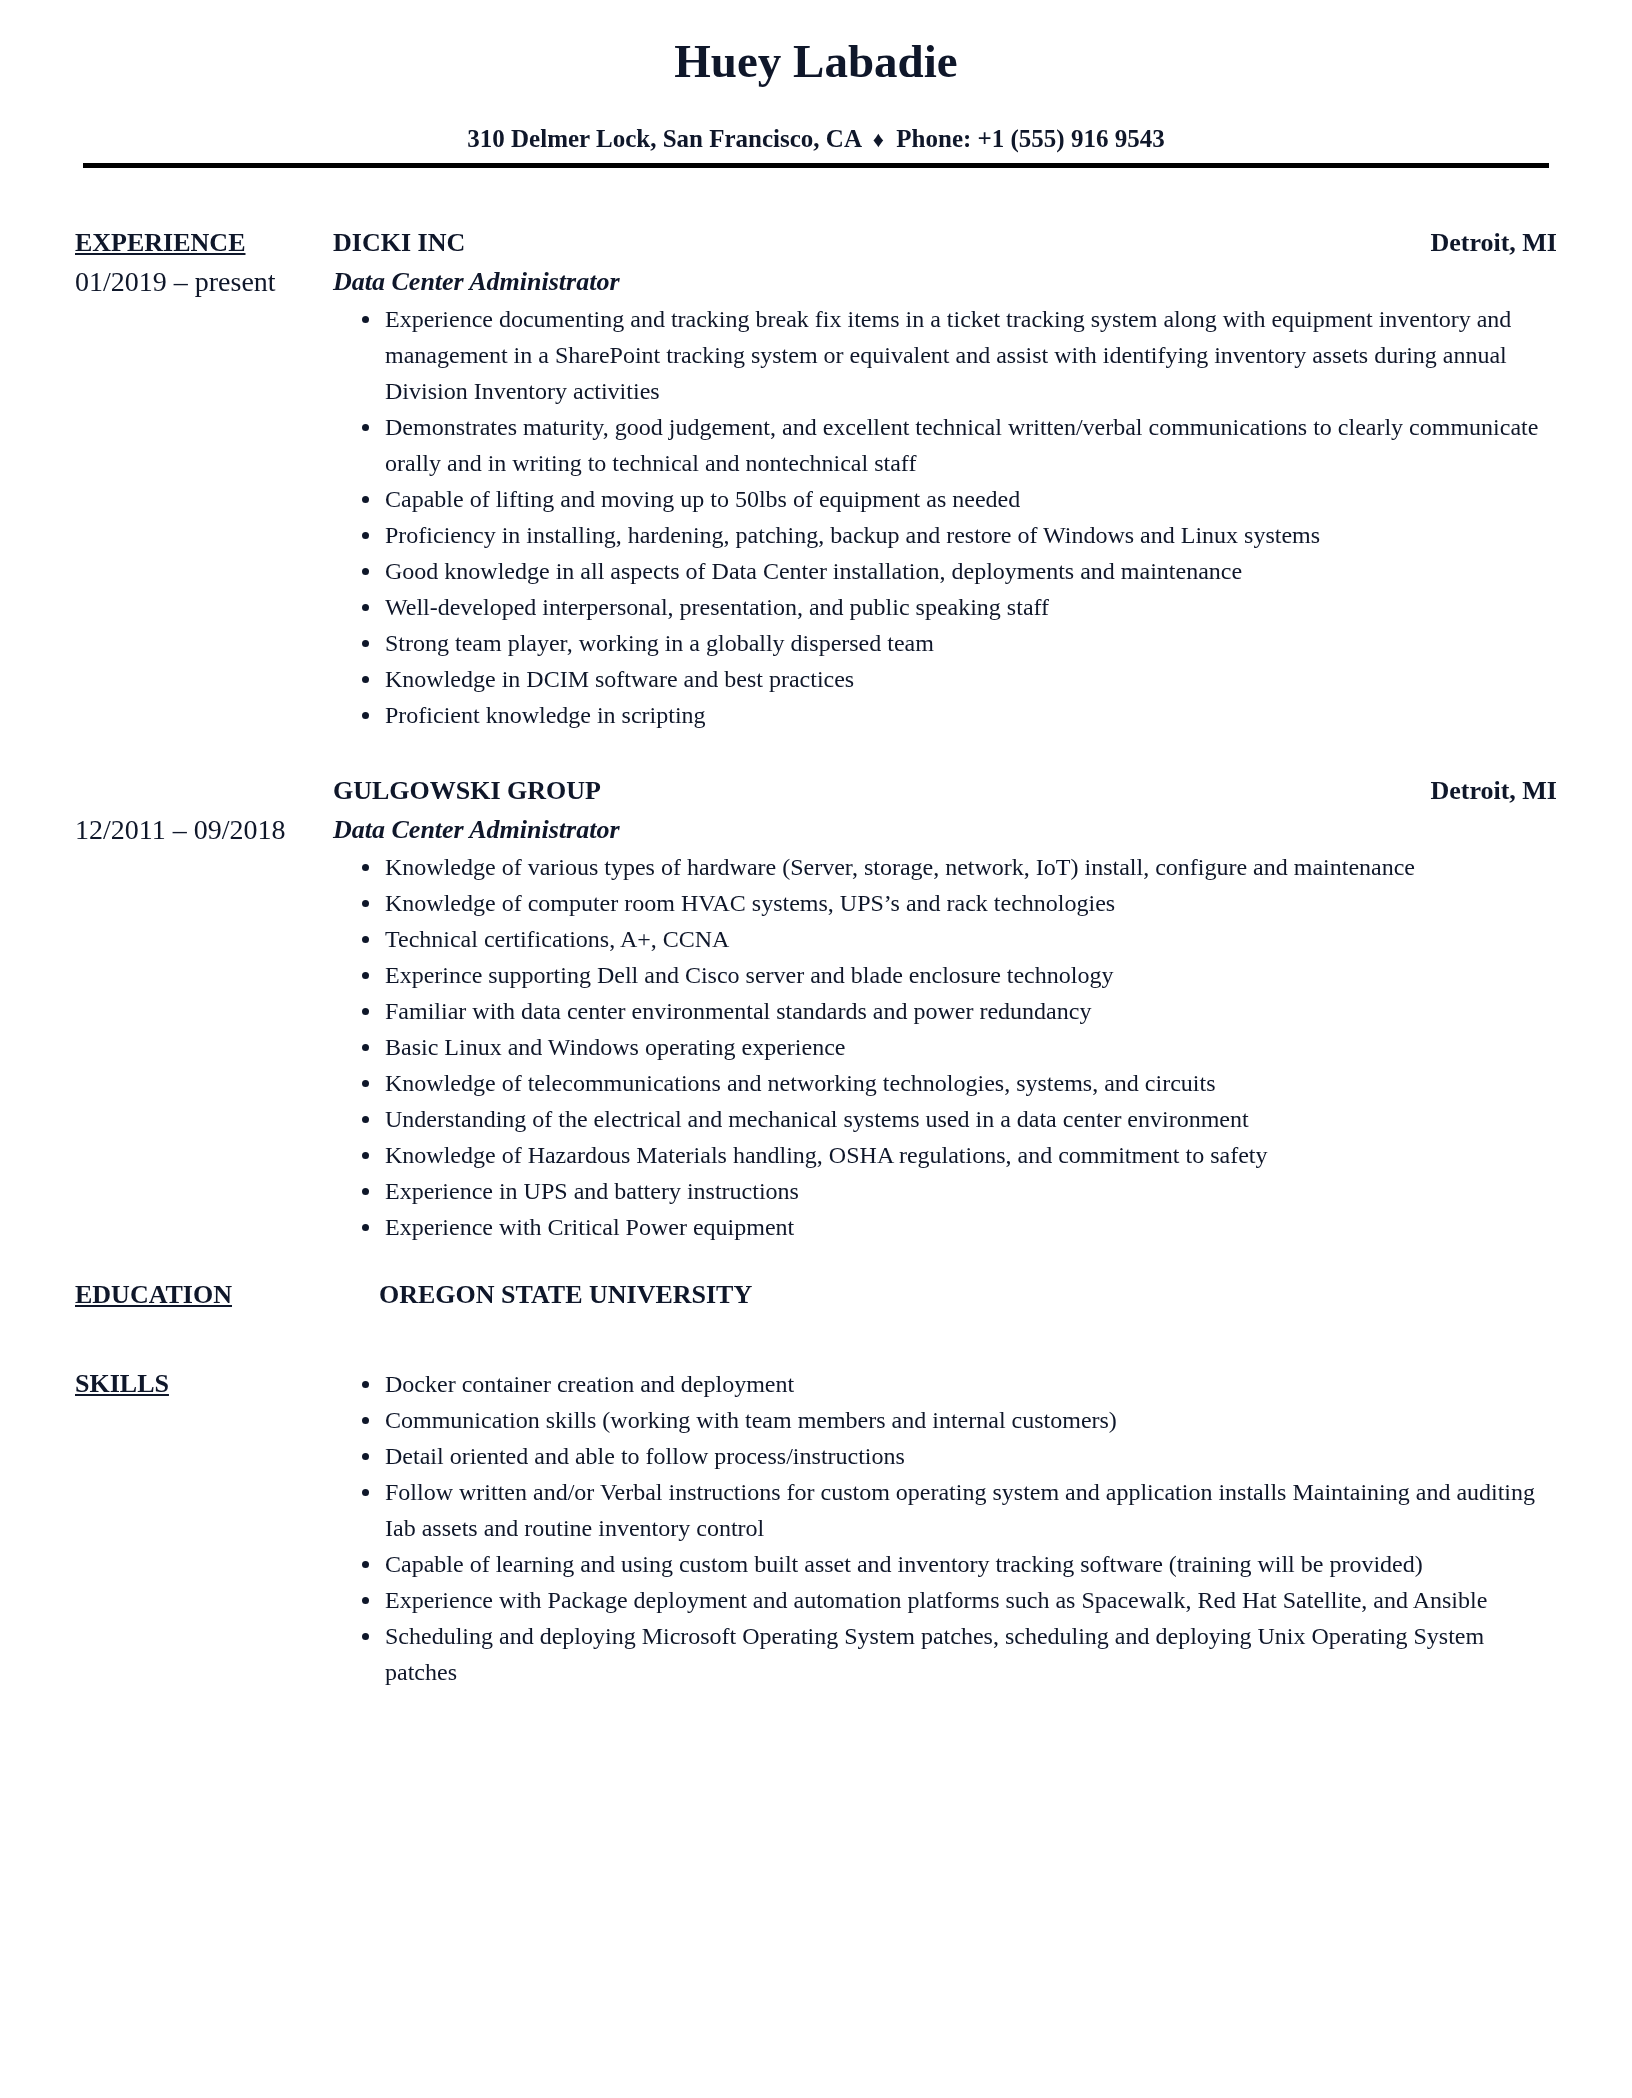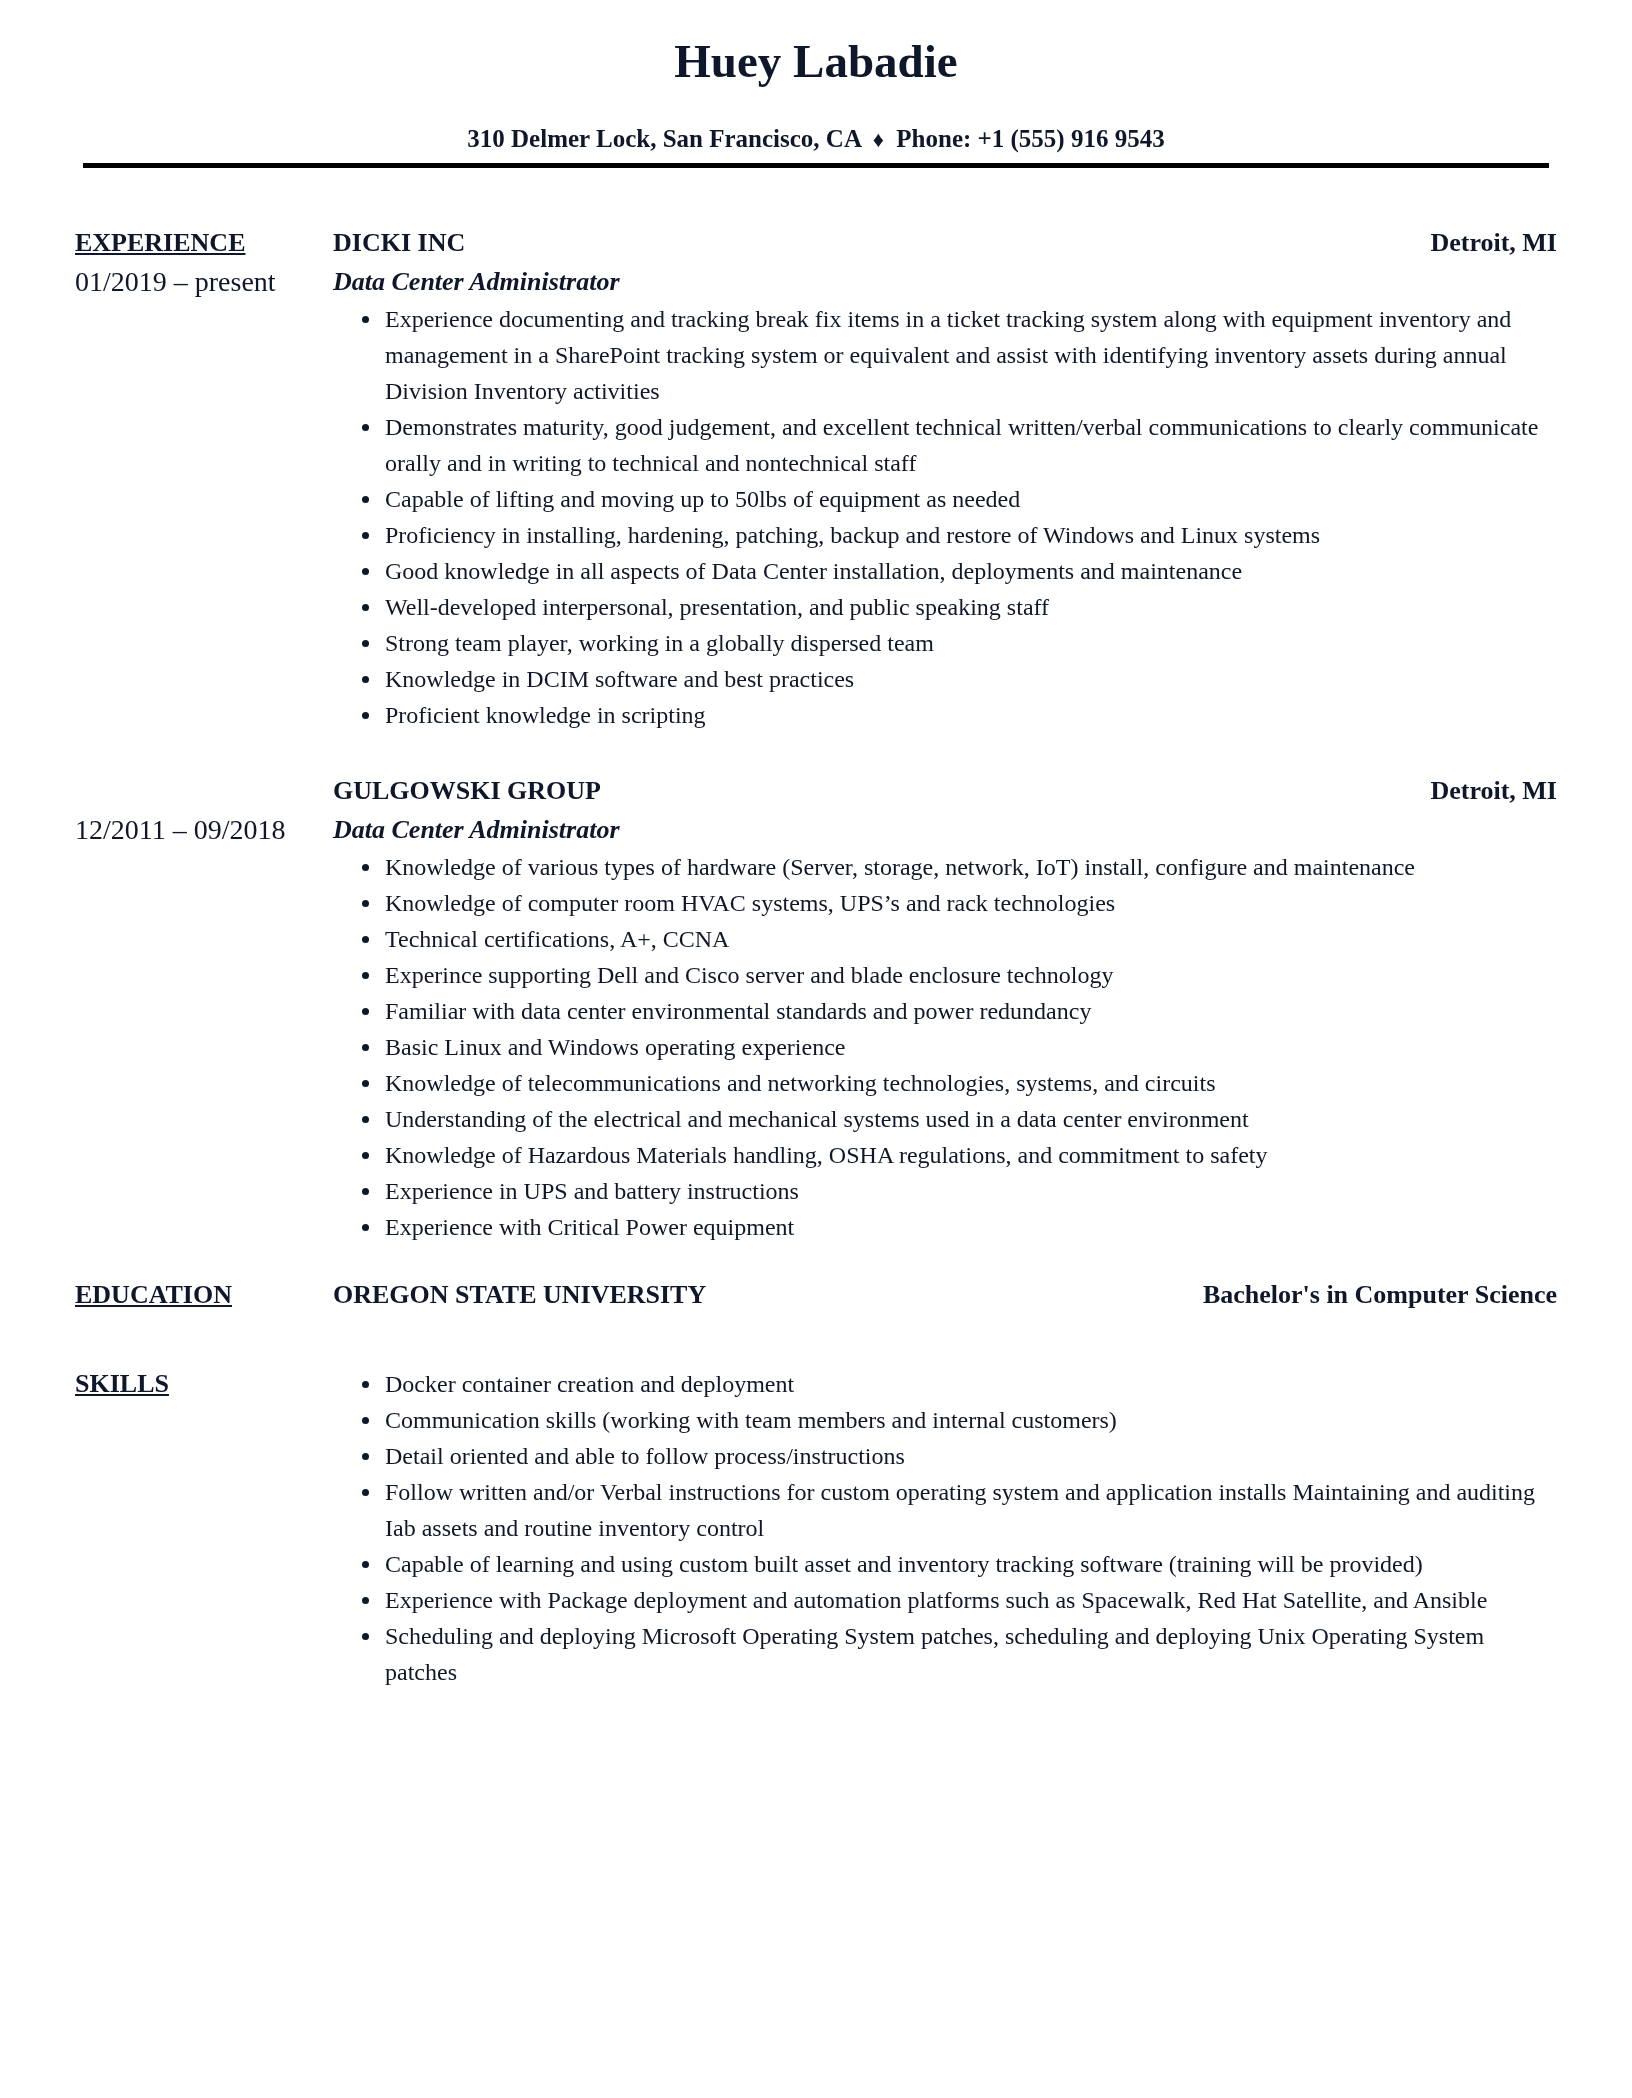--- a/index.html
+++ b/index.html
@@ -79,21 +79,21 @@
     padding-left: 50px;
     list-style: disc;
   }
   ul.bullets li {
     font-size: 24px;
     line-height: 36px;
     padding-left: 2px;
   }
 
   
-  .education-section { margin-top: 30px; }
+  .education-section { margin-top: 30px; gap: 46px; }
   .education-row {
     display: flex;
     justify-content: space-between;
     font-size: 26px;
     font-weight: bold;
     line-height: 40px;
   }
   .skills-section { margin-top: 51px; }
   .skills-section .section-label { line-height: 36px; }
 </style>
@@ -170,21 +170,20 @@
 
   </section>
 
   <section class="row education-section">
     <div class="left-col">
       <div class="section-label">EDUCATION</div>
     </div>
     <div class="main-col">
       <div class="education-row">
         <span>OREGON STATE UNIVERSITY</span>
-        <span>Bachelor's in Computer Science</span>
       </div>
     </div>
   </section>
 
   <section class="row skills-section">
     <div class="left-col">
       <div class="section-label">SKILLS</div>
     </div>
     <div class="main-col">
       <ul class="bullets">

